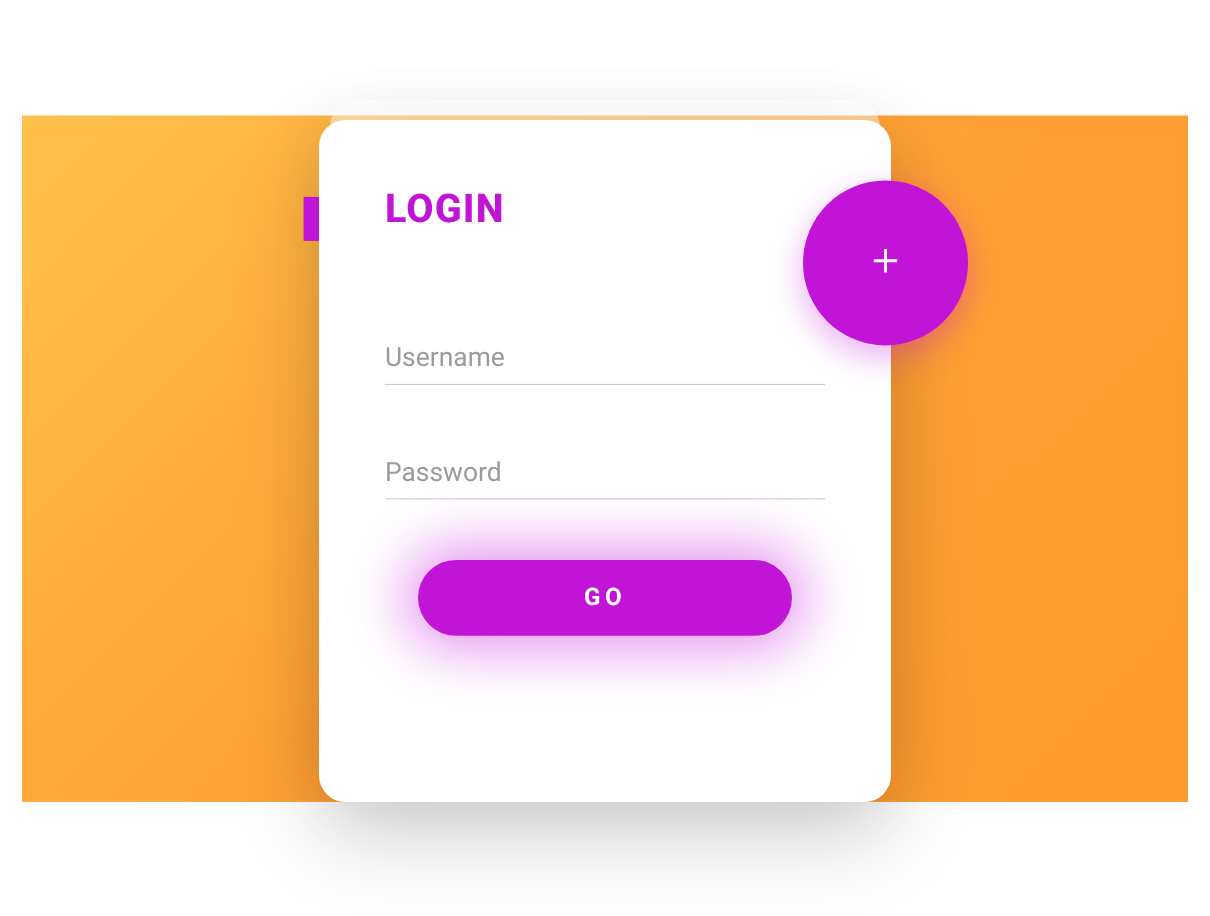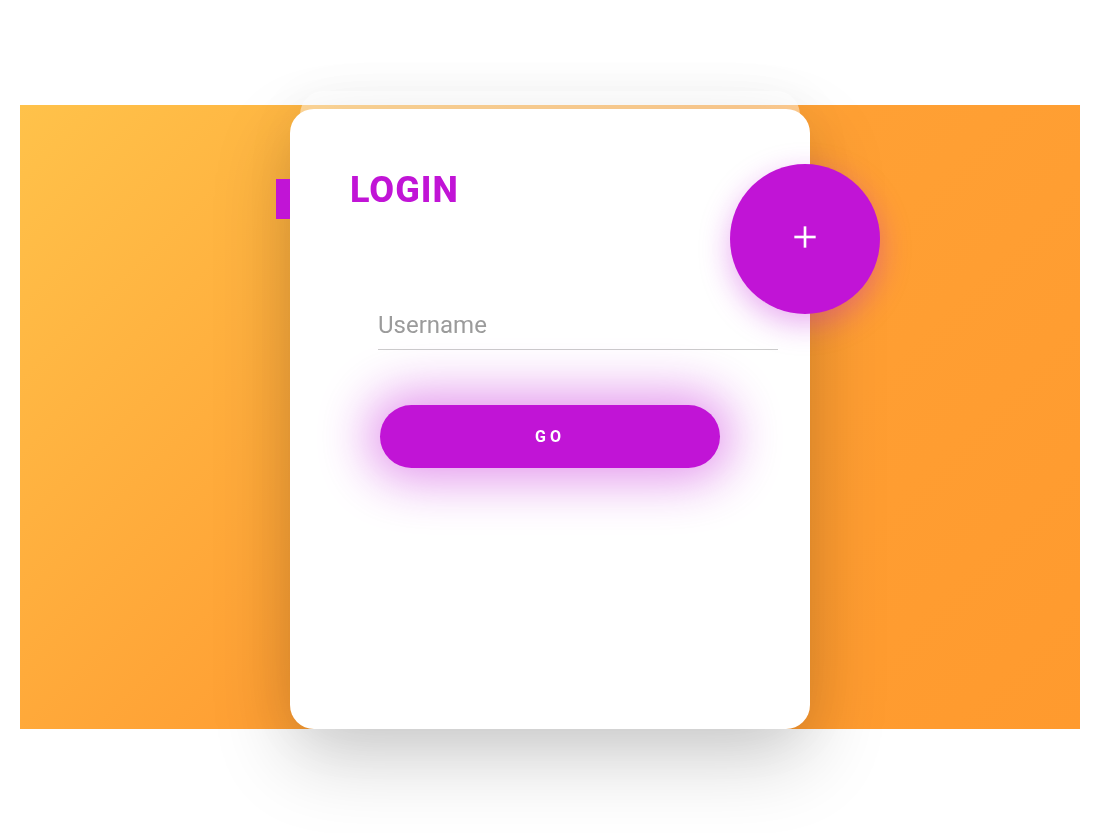--- a/index.html
+++ b/index.html
@@ -90,37 +90,36 @@
     .field input {
       width: 100%;
       border: none;
       border-bottom: 1px solid #ccc;
       font-size: 24px;
       font-weight: 400;
       padding: 10px 0;
       outline: none;
       color: #333;
       background: transparent;
-      margin-left: 28px;
     }
     .field input::placeholder {
       color: #9b9b9b;
     }
     .go-wrap {
       display: flex;
       justify-content: center;
       margin-top: 30px;
       margin-bottom: 35px;
     }
     .go-btn {
       background: #c114d6;
       color: #fff;
       border: none;
       border-radius: 999px;
-      font-size: 16px;
+      font-size: 22px;
       font-weight: 700;
       letter-spacing: 4px;
       padding: 22px 0;
       width: 340px;
       cursor: pointer;
       box-shadow: 0 0 50px 12px rgba(193, 20, 214, 0.45);
     }
     .forgot {
       text-align: center;
       font-size: 18px;
@@ -148,20 +147,23 @@
             <line x1="12" y1="4" x2="12" y2="20"></line>
             <line x1="4" y1="12" x2="20" y2="12"></line>
           </svg>
         </span>
       </button>
 
       <div class="field">
         <input type="text" placeholder="Username" style="">
       </div>
 
+      <div class="field">
+        <input type="password" placeholder="Password" style="">
+      </div>
 
       <div class="go-wrap">
         <button class="go-btn">GO</button>
       </div>
 
     </div>
   </div>
 </div>
 
 </body></html>

